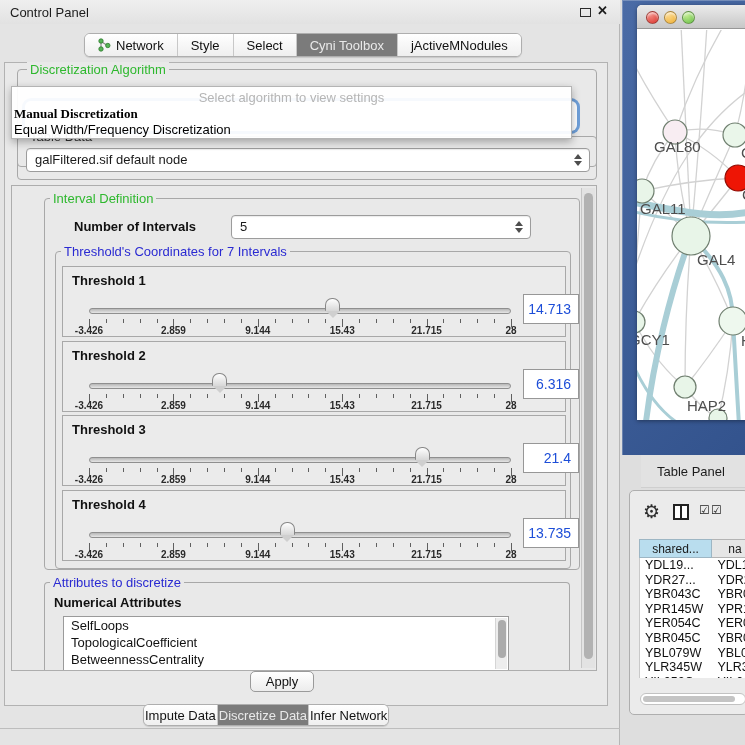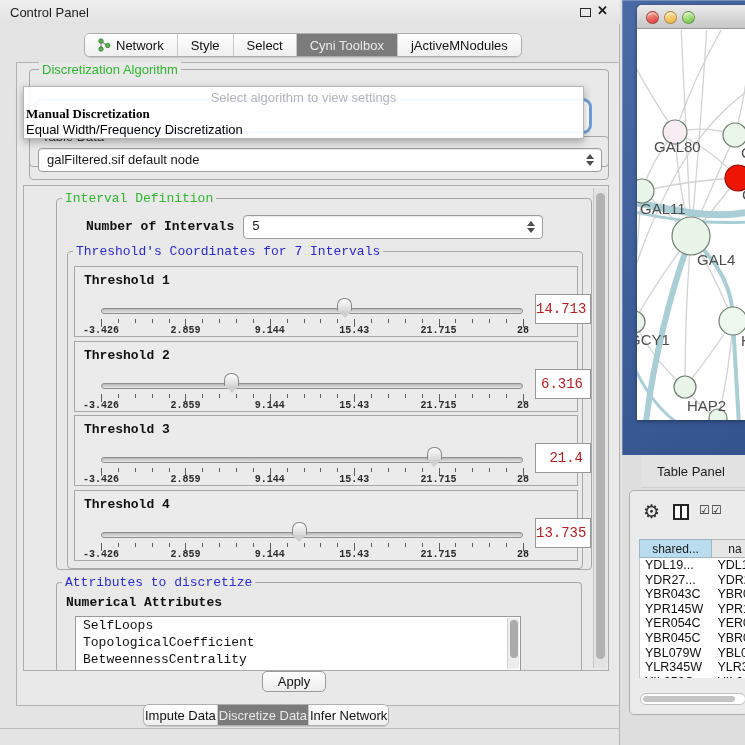--- a/index.html
+++ b/index.html
@@ -15,21 +15,21 @@
 
   
   .seg { position:absolute; display:flex; height:24px; border:1px solid #aeaeae; border-radius:6px; overflow:hidden; background:#fff; box-shadow:0 1px 1px rgba(0,0,0,.12); }
   .seg .seg-item { display:flex; align-items:center; gap:5px; padding:0 13px; font-size:13px; color:#111; background:linear-gradient(#ffffff,#efefef); border-right:1px solid #c8c8c8; white-space:nowrap; cursor:default; }
   .seg .seg-item:last-child { border-right:none; }
   .seg .seg-item.sel { background:#7b7b7b; color:#e9e9e9; }
   .seg-bottom { top:704px; left:143px; height:22px; }
   .seg-bottom .seg-item { font-size:13px; padding:0 1px; }
 
   
-  .content { position:absolute; left:16px; top:62px; width:604px; height:644px; background:#e9e9e9; border:1px solid #b2b2b2; border-radius:0; }
+  .content { position:absolute; left:4px; top:62px; width:604px; height:644px; background:#e9e9e9; border:1px solid #b2b2b2; border-radius:0; }
 
   .group { position:absolute; border:1px solid #a8a8a8; border-radius:4px; }
   .group-title { position:absolute; font-size:13px; background:#e9e9e9; padding:0 3px; white-space:nowrap; z-index:2; }
   .t-green { color:#2eb82e; }
   .t-blue  { color:#2a2ad2; }
   .t-dark  { color:#333; }
 
   .combo { position:absolute; background:#fff; border:1px solid #9c9c9c; border-radius:4px; font-size:13px; line-height:22px; padding-left:8px; box-shadow:inset 0 1px 1px rgba(0,0,0,.08); }
   .stepper { position:absolute; right:6px; top:50%; transform:translateY(-50%); width:9px; height:12px; }
   .stepper .up, .stepper .dn { position:absolute; left:0; width:0; height:0; border-left:4.5px solid transparent; border-right:4.5px solid transparent; }
@@ -39,38 +39,38 @@
   
   .focus-combo { position:absolute; left:20px; top:38px; width:552px; height:30px; background:#fff; border-radius:6px; box-shadow:0 0 0 3px #6f9fd8; }
 
   
   .popup { position:absolute; left:6px; top:23px; width:561px; height:53px; background:rgba(255,255,255,.94); border:1px solid #b4b4b4; box-shadow:0 3px 8px rgba(0,0,0,.30); z-index:5; }
   .popup .hint { position:absolute; left:0; top:3px; width:100%; text-align:center; font-size:13px; color:#b5b5b5; }
   .popup .it { position:absolute; left:2px; font-size:13px; color:#000; white-space:nowrap; }
   .popup .it.b { font-weight:bold; }
 
   
-  .viewport { position:absolute; left:6px; top:122px; width:586px; height:486px; border:1px solid #adadad; background:#e9e9e9; overflow:hidden;font-family:Liberation Mono, monospace; }
+  .viewport { position:absolute; left:6px; top:122px; width:586px; height:486px; border:1px solid #adadad; background:#e9e9e9; overflow:hidden; }
   .vscroll { position:absolute; right:1px; top:2px; width:14px; height:480px; background:#e3e3e3; border-left:1px solid #c6c6c6; }
   .vscroll .thumbv { position:absolute; left:2px; top:5px; width:9px; height:466px; background:#b2b2b2; border-radius:5px; }
 
   .lbl-b { font-size:13px; font-weight:bold; color:#111; position:absolute; white-space:nowrap; }
 
   
   .thr-box { position:absolute; left:6px; width:504px; height:71px; background:#ebebeb; border:1px solid #a8a8a8; }
   .thr-label { position:absolute; left:9px; top:6px; font-size:13px; font-weight:bold; color:#111; }
   .track { position:absolute; left:26px; top:41px; width:422px; height:6px; border:1px solid #8f8f8f; border-radius:3px; background:linear-gradient(#b7b7b7,#e6e6e6); }
   .thumb { position:absolute; top:31px; width:15px; height:20px; z-index:2; }
   .thumb .cap { position:absolute; top:0; left:0; width:15px; height:13px; background:linear-gradient(#fefefe,#d7d7d7); border:1px solid #878787; border-bottom:none; border-radius:7px 7px 1px 1px; }
   .thumb .pt { position:absolute; top:13px; left:0.5px; width:0; height:0; border-left:7px solid transparent; border-right:7px solid transparent; border-top:7px solid #cfcfcf; }
   .tick { position:absolute; width:1px; background:#5f5f5f; top:52px; }
   .tick.minor { height:4px; }
   .tick.major { height:8px; }
   .tick-lab { position:absolute; top:58px; transform:translateX(-50%); font-size:10px; font-weight:bold; color:#2a2a2a; }
-  .val-box { position:absolute; left:460px; top:27px; width:56px; height:30px; background:#fff; border:1px solid #979797; font-size:14px; color:#b91c1c; text-align:right; line-height:28px; padding-right:7px; }
+  .val-box { position:absolute; left:460px; top:27px; width:56px; height:30px; background:#fff; border:1px solid #979797; font-size:14px; color:#1d4ed8; text-align:right; line-height:28px; padding-right:7px; }
 
   
   .attr-list { position:absolute; background:#fff; border:1px solid #9a9a9a; overflow:hidden; }
   .attr-item { font-size:13px; color:#111; padding-left:7px; height:17px; line-height:17px; white-space:nowrap; }
   .attr-scroll { position:absolute; right:1px; top:1px; width:12px; bottom:1px; background:#ededed; border-left:1px solid #d5d5d5; }
   .attr-scroll .th { position:absolute; left:2px; top:2px; width:8px; height:38px; background:#ababab; border-radius:4px; }
 
   .apply-btn { position:absolute; left:245px; top:608px; width:64px; height:21px; background:linear-gradient(#ffffff,#ececec); border:1px solid #9a9a9a; border-radius:5px; font-size:13px; color:#111; text-align:center; line-height:19px; }
 
   .divider { position:absolute; left:0; top:728px; width:620px; height:1px; background:#bdbdbd; }

